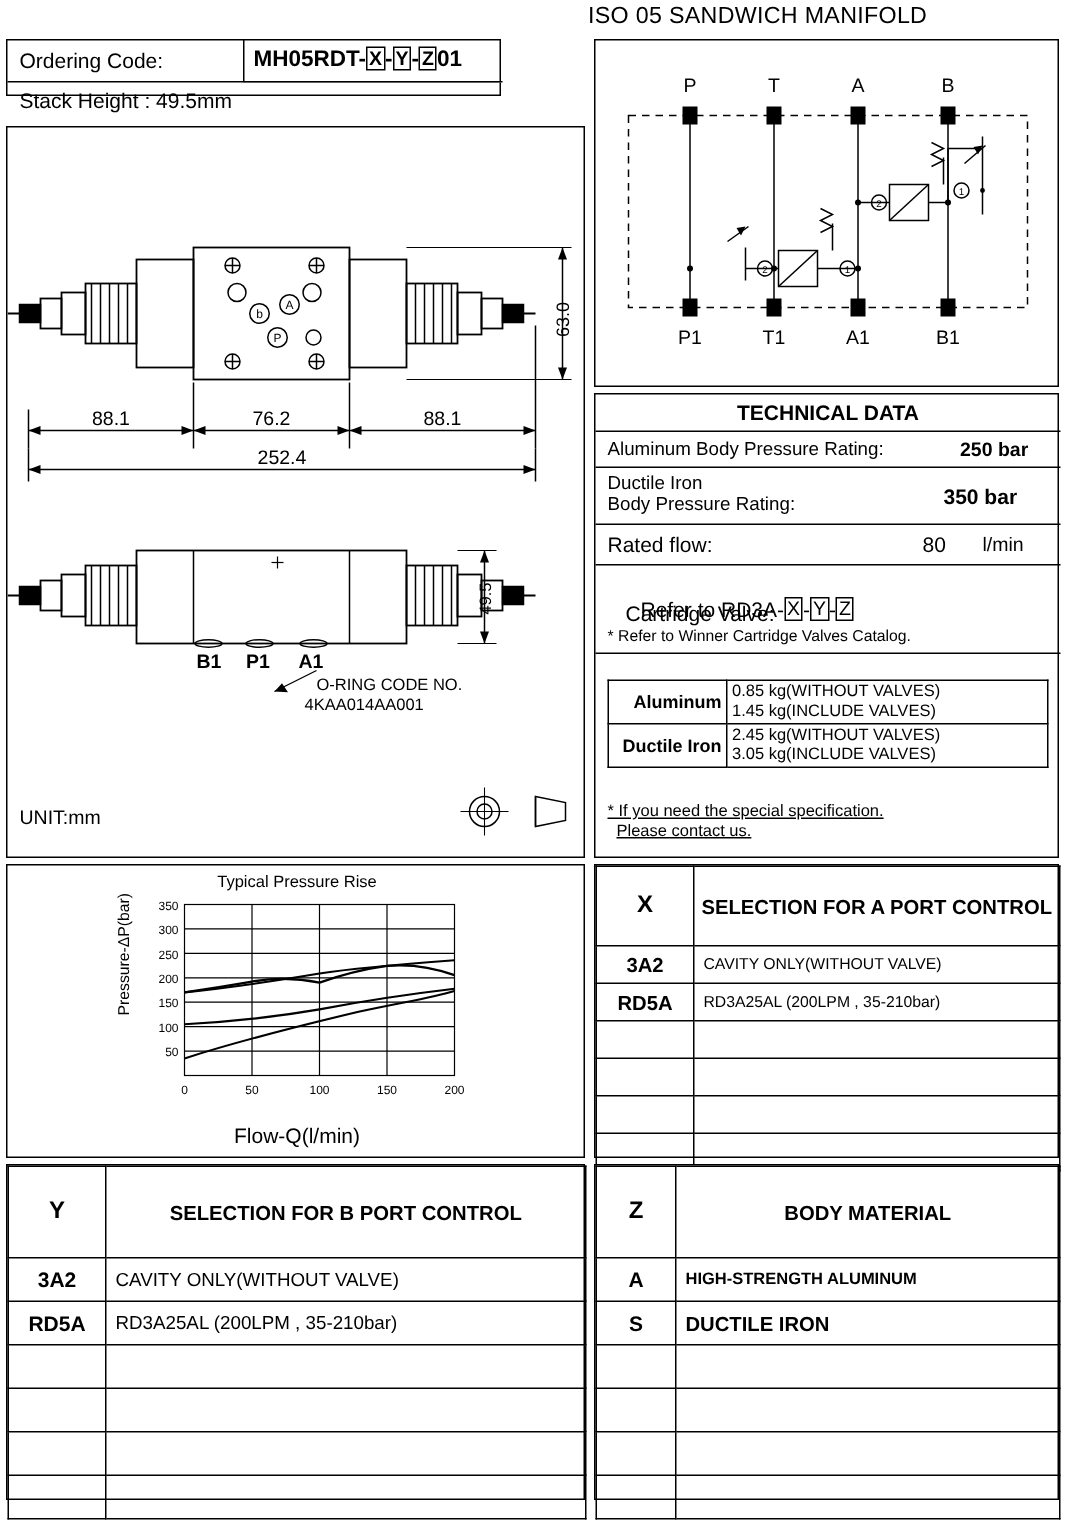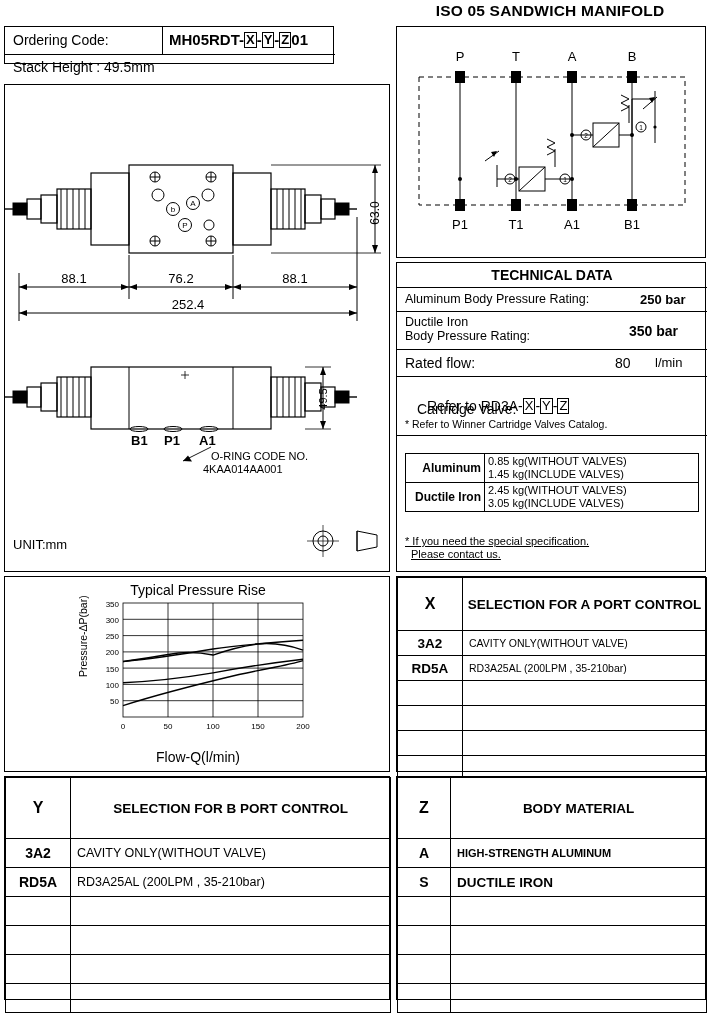--- a/index.html
+++ b/index.html
@@ -13,21 +13,21 @@
   }
   .page{position:relative;width:710px;height:1026px;}
 
   
   .box{position:absolute;border:1.5px solid #000;box-sizing:border-box;background:#fff;}
   .bold{font-weight:bold;}
 
   
   #doc-title{
     position:absolute;left:392px;top:2px;width:316px;height:22px;
-    font-size:15.5px;font-weight:bold;text-align:center;letter-spacing:.2px;
+    font-size:15.5px;font-weight:normal;letter-spacing:.2px;
   }
 
   
   #ordering-block{left:4px;top:26px;width:330px;height:38px;}
   #ordering-row{position:absolute;left:0;top:0;width:330px;height:28px;border-bottom:1.5px solid #000;box-sizing:border-box;}
   #ordering-label{position:absolute;left:8px;top:5px;font-size:14px;}
   #ordering-code-box{position:absolute;left:157px;top:-1px;width:172px;height:29px;border:1.5px solid #000;box-sizing:border-box;background:#fff;}
   #ordering-code-text{position:absolute;left:6px;top:4px;font-size:15px;font-weight:bold;white-space:nowrap;}
   .vcode{display:inline-block;border:1px solid #000;padding:0 1px;margin:0 0px;font-size:13px;line-height:14px;position:relative;top:-1px;}
   #stack-row{position:absolute;left:0;top:28px;width:330px;height:26px;}
@@ -49,21 +49,21 @@
   
   #wt{position:absolute;left:8px;top:190px;width:294px;border-collapse:collapse;}
   #wt td{border:1px solid #000;font-size:11px;padding:1px 3px;}
   #wt td.lab{text-align:right;font-weight:bold;font-size:12px;width:72px;}
   .wline{line-height:13px;}
 
   #tech-note{position:absolute;left:8px;top:272px;font-size:11px;line-height:12.5px;text-decoration:underline;}
 
   
   #chart-panel{left:4px;top:576px;width:386px;height:196px;}
-  #chart-title{position:absolute;left:0;top:5px;width:386px;text-align:center;font-size:14px;}
+  #chart-title{position:absolute;left:0;top:5px;width:386px;text-align:center;font-size:11px;}
   #chart-ylabel{position:absolute;left:72px;top:100px;font-size:10.5px;transform:rotate(-90deg);transform-origin:left top;white-space:nowrap;}
   #chart-xlabel{position:absolute;left:0;top:172px;width:386px;text-align:center;font-size:14px;}
   #chart-svg{position:absolute;left:84px;top:20px;}
 
   
   #x-panel{left:396px;top:576px;width:310px;height:196px;}
   #xt{position:absolute;left:0;top:0;width:310px;border-collapse:collapse;}
   #xt td{border:1px solid #000;height:22px;}
   #xt td.head{height:50px;}
   .code-cell{width:62px;text-align:center;font-weight:bold;font-size:13.5px;}

